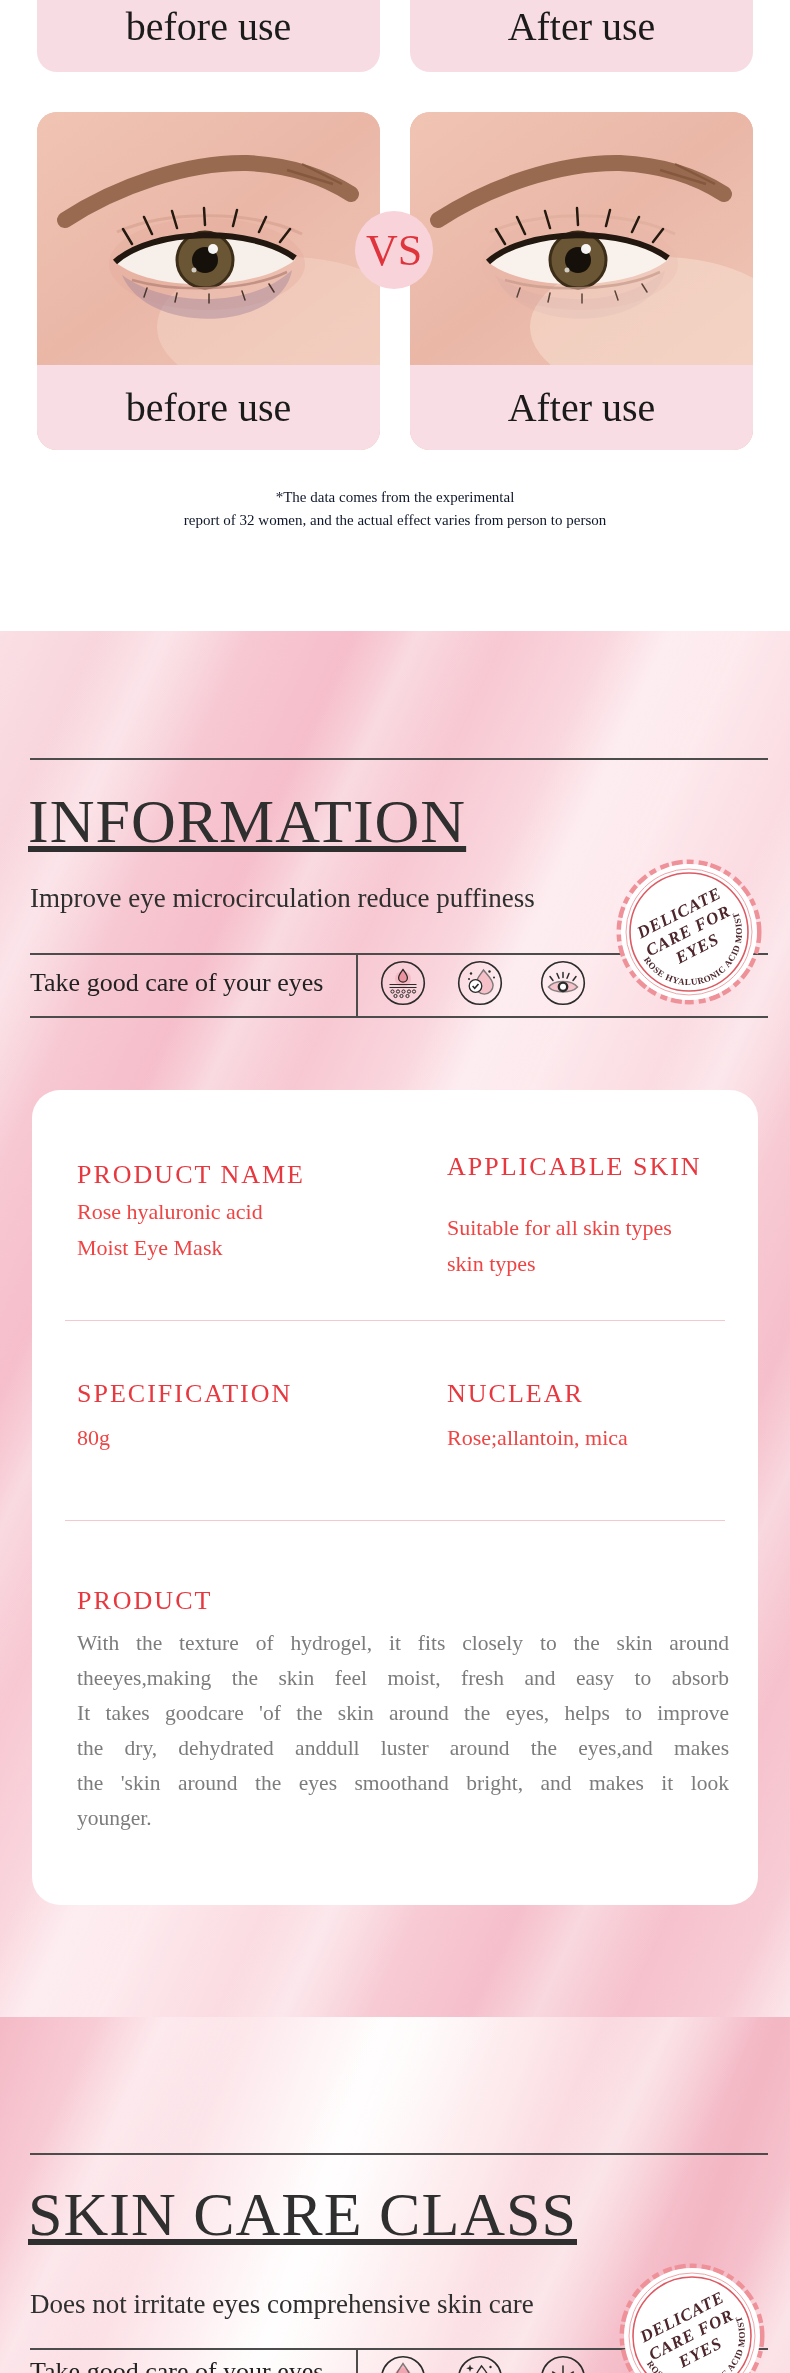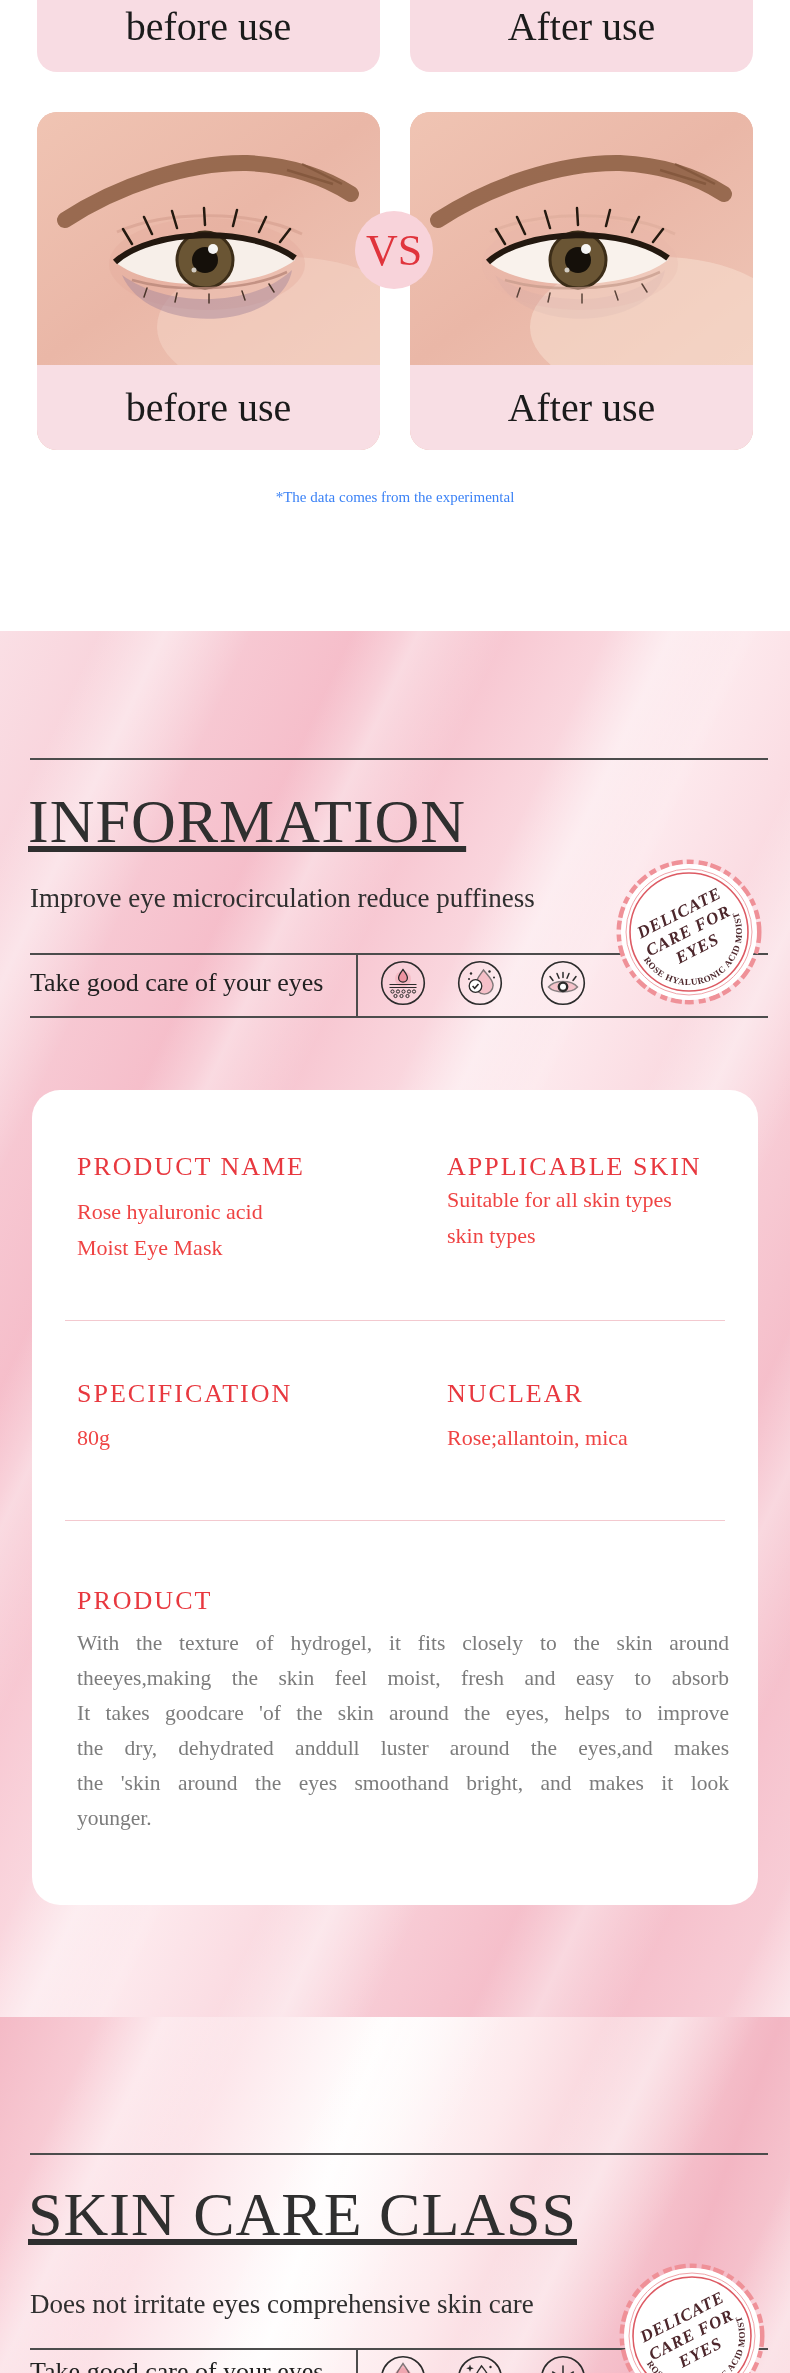--- a/index.html
+++ b/index.html
@@ -11,21 +11,21 @@
     background:#f8dce3;display:flex;align-items:center;justify-content:center;
     padding-top:18px;box-sizing:border-box;font-size:40px;color:#1b1b1b;}
   .photo-card{position:absolute;top:112px;width:343px;height:338px;border-radius:20px;
     overflow:hidden;background:#e9b9a9;}
   .photo-bar{position:absolute;left:0;bottom:0;width:100%;height:85px;background:#f8dee4;
     display:flex;align-items:center;justify-content:center;font-size:40px;color:#1b1b1b;}
   .vs-badge{position:absolute;left:355px;top:211px;width:78px;height:78px;border-radius:50%;
     background:#f8d3da;display:flex;align-items:center;justify-content:center;
     font-size:44px;font-weight:normal;color:#e0343c;z-index:5;}
   .disclaimer{position:absolute;top:486px;left:0;width:790px;text-align:center;
-    font-size:15px;line-height:23px;color:#3b82f6;}
+    font-size:15px;line-height:23px;color:#0f172a;}
 
   
   .section-info{position:absolute;left:0;top:631px;width:790px;height:1386px;
     background:linear-gradient(115deg,#fadfe5 0%,#f5bac7 28%,#fde9ed 52%,#f4b8c5 82%,#f9d3db 100%);}
   .section-class{position:absolute;left:0;top:2017px;width:790px;height:356px;
     background:linear-gradient(110deg,#f4bac6 0%,#fbd9e0 18%,#fffdfd 42%,#fde9ec 58%,#f3b6c3 85%,#f9d3da 100%);}
   .sheen{position:absolute;inset:0;pointer-events:none;
     background:repeating-linear-gradient(115deg,rgba(255,255,255,0) 0 90px,rgba(255,255,255,.45) 150px,rgba(255,255,255,0) 230px);}
   .rule{position:absolute;left:30px;width:738px;height:2px;background:#4c4c4c;}
   .vrule{position:absolute;width:2px;background:#4c4c4c;}
@@ -121,20 +121,21 @@
       <span>After use</span>
     </div>
   </div>
 
   <div class="vs-badge">
     <span>VS</span>
   </div>
 
   <div class="disclaimer">
     <div>*The data comes from the experimental</div>
+    <div>report of 32 women, and the actual effect varies from person to person</div>
   </div>
 
   <div class="section-info">
     <div class="sheen"></div>
 
     <div class="rule" style="top:127px"></div>
 
     <div class="big-title" style="top:155px">INFORMATION</div>
 
     <div class="sub-title" style="top:252px">Improve eye microcirculation reduce puffiness</div>
@@ -198,28 +199,28 @@
           <text font-size="9" font-style="normal" letter-spacing="0.5">
             <textPath href="#stampArc1" startOffset="50%" text-anchor="middle">ROSE HYALURONIC ACID MOIST</textPath>
           </text>
         </g>
       </svg>
     </div>
 
     <div class="rule" style="top:385px"></div>
 
     <div class="product-card">
-      <div class="field-label" style="left:45px;top:62px">PRODUCT NAME</div>
+      <div class="field-label" style="left:45px;top:70px">PRODUCT NAME</div>
       <div class="field-value" style="left:45px;top:104px">
         <div>Rose hyaluronic acid</div>
         <div>Moist Eye Mask</div>
       </div>
 
       <div class="field-label" style="left:415px;top:62px">APPLICABLE SKIN</div>
-      <div class="field-value" style="left:415px;top:92px">
+      <div class="field-value" style="left:415px;top:120px">
         <div>Suitable for all skin types</div>
         <div>skin types</div>
       </div>
 
       <div class="card-div" style="top:230px"></div>
 
       <div class="field-label" style="left:45px;top:289px">SPECIFICATION</div>
       <div class="field-value" style="left:45px;top:330px">80g</div>
 
       <div class="field-label" style="left:415px;top:289px">NUCLEAR</div>

